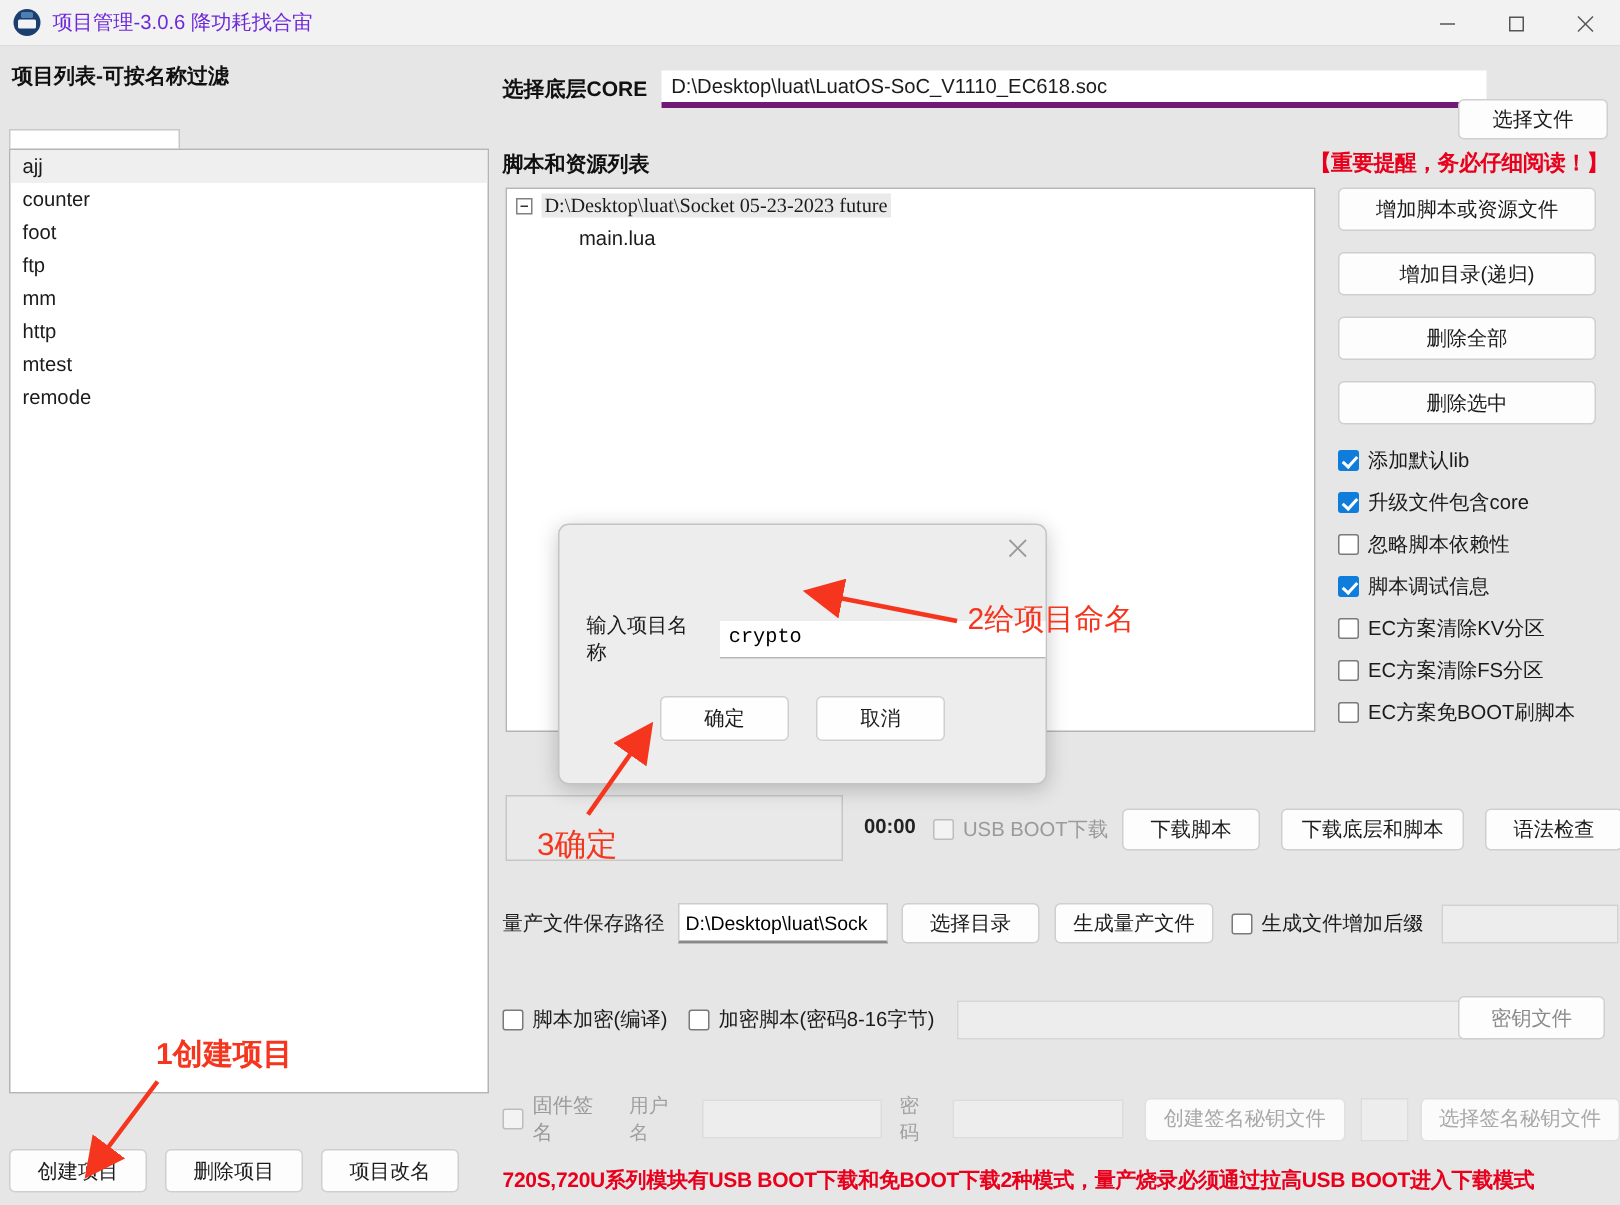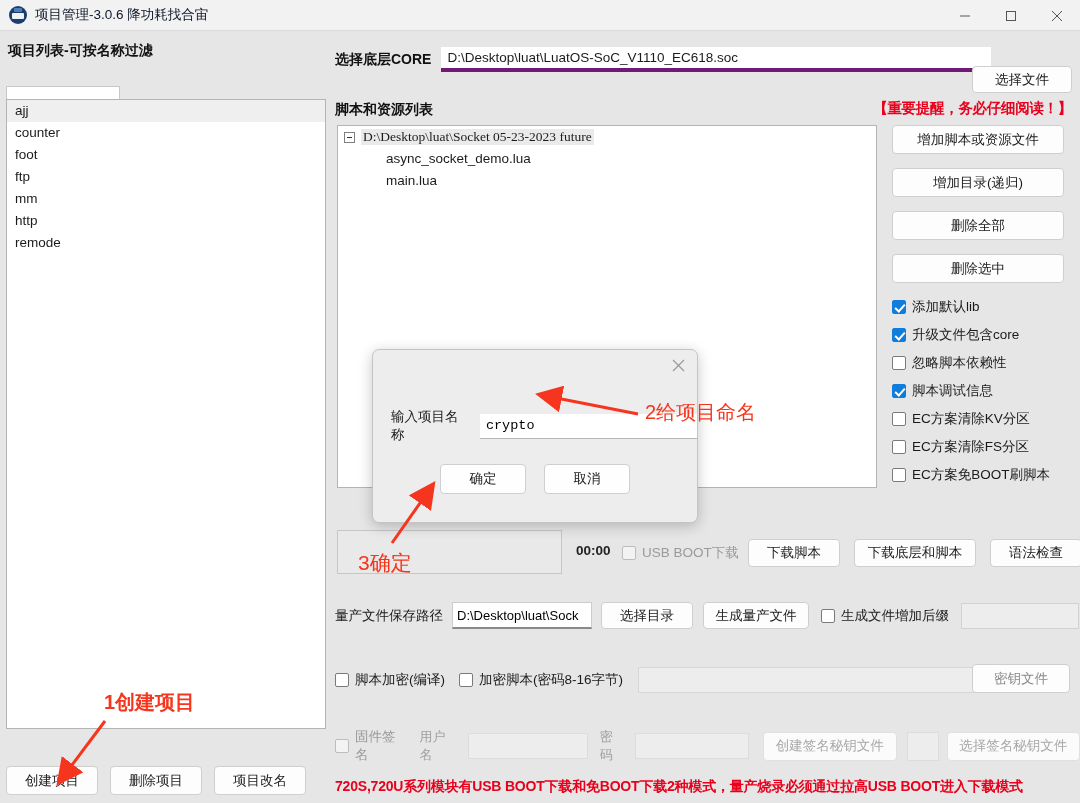--- a/index.html
+++ b/index.html
@@ -40,21 +40,21 @@
     background: #f0f2f4;
     border-radius: 1px;
   }
   .app-icon::after {
     content: "";
     position: absolute; left: 5px; top: 2px;
     width: 8px; height: 4px;
     background: #4d7fb5;
     border-radius: 1px;
   }
-  .title-text { font-size: 13.5px; color: #0f172a; }
+  .title-text { font-size: 13.5px; color: #6d28d9; }
   .win-controls {
     position: absolute; right: 0; top: 0;
     height: 31px; display: flex;
   }
   .win-btn {
     width: 46px; height: 31px;
     display: flex; align-items: center; justify-content: center;
     color: #404040;
   }
   .win-btn svg { display: block; }
@@ -385,20 +385,21 @@
   <div class="left-label">项目列表-可按名称过滤</div>
   <input class="filter-input" value="" style="">
 
   <div class="project-list">
     <div class="proj-item selected">ajj</div>
     <div class="proj-item">counter</div>
     <div class="proj-item">foot</div>
     <div class="proj-item">ftp</div>
     <div class="proj-item">mm</div>
     <div class="proj-item">http</div>
+    <div class="proj-item">mtest</div>
     <div class="proj-item">remode</div>
   </div>
 
   <div class="bottom-buttons">
     <button class="btn">创建项目</button>
     <button class="btn">删除项目</button>
     <button class="btn">项目改名</button>
   </div>
 
   <div class="core-row">
@@ -408,21 +409,20 @@
   <button class="btn core-btn">选择文件</button>
 
   <div class="scripts-label">脚本和资源列表</div>
   <div class="warn-text">【重要提醒，务必仔细阅读！】</div>
 
   <div class="tree-box">
     <div class="tree-root">
       <span class="tree-toggle"></span>
       <span class="tree-root-label">D:\Desktop\luat\Socket 05-23-2023 future</span>
     </div>
-    <div class="tree-child">async_socket_demo.lua</div>
     <div class="tree-child">main.lua</div>
   </div>
 
   <div class="side-btns">
     <button class="btn">增加脚本或资源文件</button>
     <button class="btn">增加目录(递归)</button>
     <button class="btn">删除全部</button>
     <button class="btn">删除选中</button>
   </div>
 

